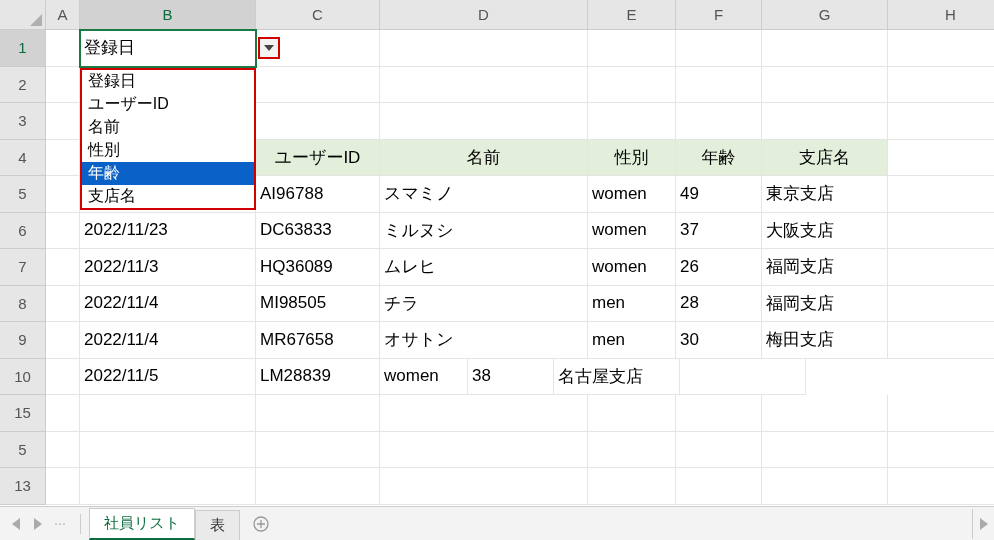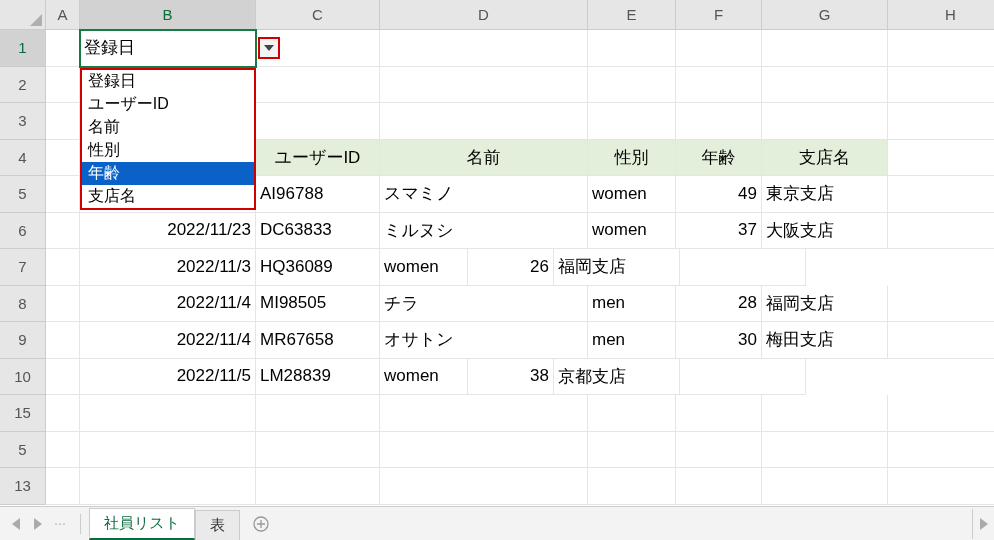--- a/index.html
+++ b/index.html
@@ -87,21 +87,21 @@
     align-items: center;
     padding: 0 4px;
     font-size: 17px;
     white-space: nowrap;
     overflow: visible;
   }
   .cell.hdr {
     background: #e3efda;
     justify-content: center;
   }
-  .cell.r { justify-content: flex-end; }
+  .cell.r { justify-content: flex-start; }
   .cell.active {
     outline: 2px solid #1a7a44;
     outline-offset: -1px;
     z-index: 2;
     position: relative;
   }
   .dv-btn {
     position: absolute;
     width: 22px; height: 22px;
     background: #f3f3f3;
@@ -334,20 +334,23 @@
       <div class="cell" style="width:126px"></div>
     </div>
     <div class="cell-row">
       <div class="cell" style="width:34px"></div>
       <div class="cell r" style="width:176px">
           <span>2022/11/3</span>
         </div>
       <div class="cell" style="width:124px">
           <span>HQ36089</span>
         </div>
+      <div class="cell" style="width:208px">
+          <span>ムレヒ</span>
+        </div>
       <div class="cell" style="width:88px">
           <span>women</span>
         </div>
       <div class="cell r" style="width:86px">
           <span>26</span>
         </div>
       <div class="cell" style="width:126px">
           <span>福岡支店</span>
         </div>
       <div class="cell" style="width:126px"></div>
@@ -404,21 +407,21 @@
       <div class="cell" style="width:124px">
           <span>LM28839</span>
         </div>
       <div class="cell" style="width:88px">
           <span>women</span>
         </div>
       <div class="cell r" style="width:86px">
           <span>38</span>
         </div>
       <div class="cell" style="width:126px">
-          <span>京都支店</span>
+          <span>名古屋支店</span>
         </div>
       <div class="cell" style="width:126px"></div>
     </div>
 
     <div class="cell-row">
       <div class="cell" style="width:34px"></div>
       <div class="cell" style="width:176px"></div>
       <div class="cell" style="width:124px"></div>
       <div class="cell" style="width:208px"></div>
       <div class="cell" style="width:88px"></div>

